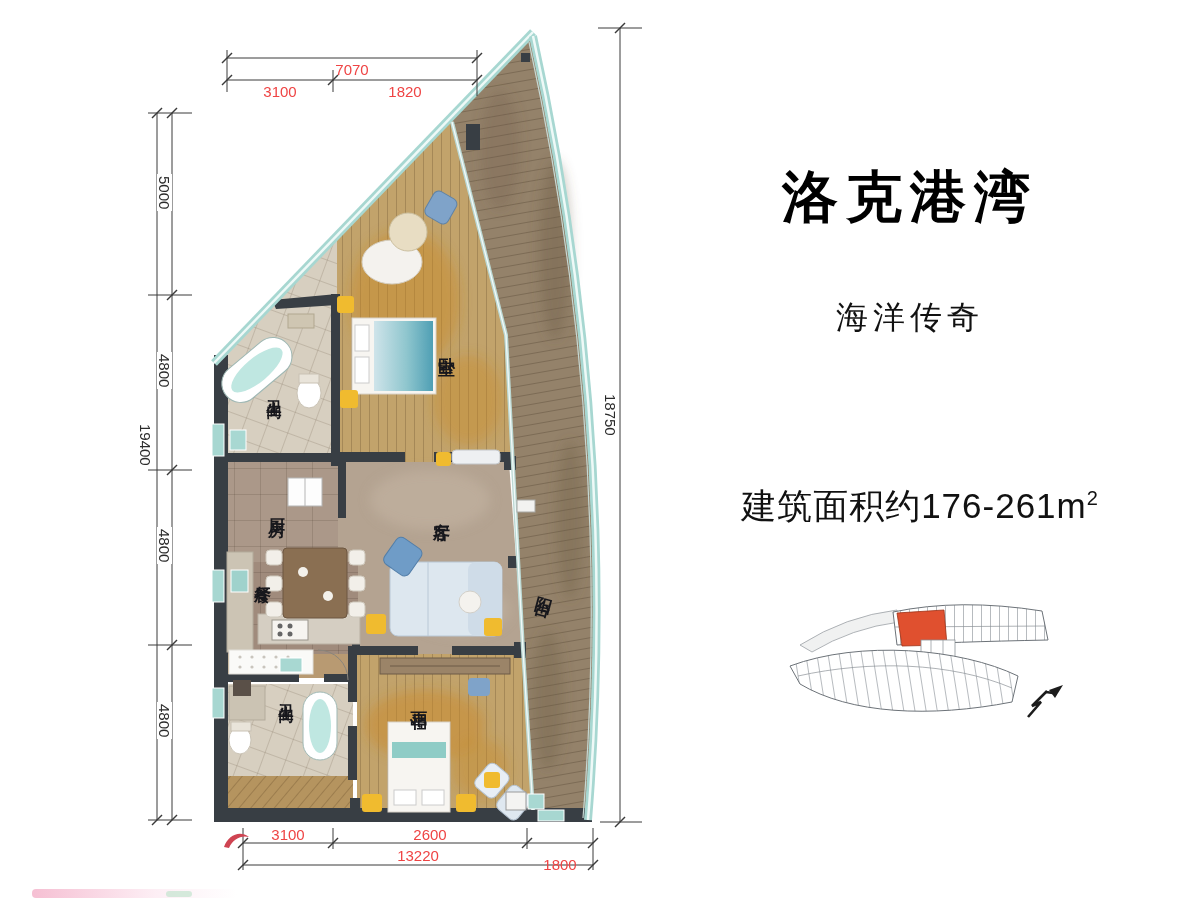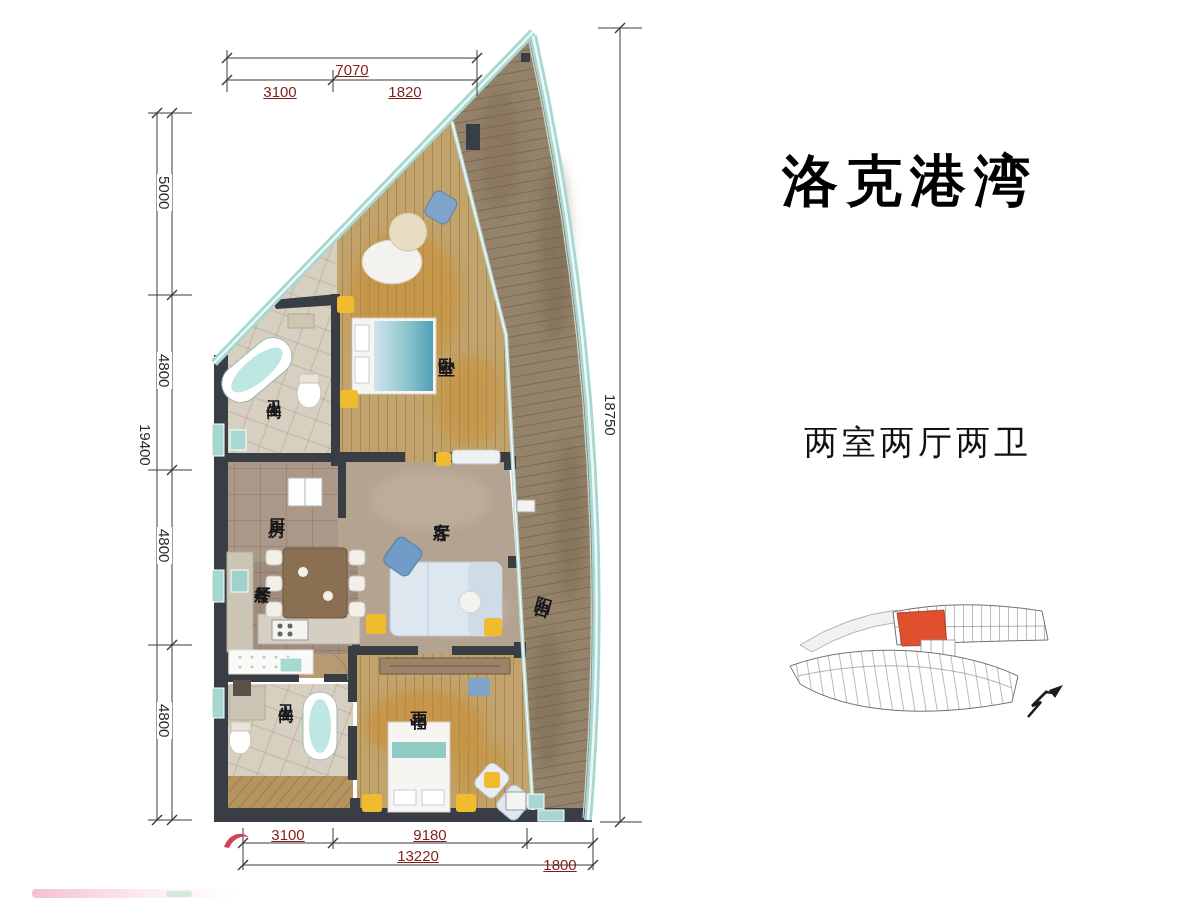--- a/index.html
+++ b/index.html
@@ -1,24 +1,24 @@
 <!DOCTYPE html>
 <html><head>
 <meta charset="utf-8">
 <style>
   html,body{margin:0;padding:0;background:#fff;}
   .canvas{position:relative;width:1200px;height:900px;background:#ffffff;overflow:hidden;
           font-family:"Liberation Sans","DejaVu Sans",sans-serif;}
   svg{position:absolute;left:0;top:0;}
-  .dim{position:absolute;font-size:15px;color:#7f1d1d;text-align:center;line-height:1;text-decoration:underline;}
+  .dim{position:absolute;font-size:15px;color:#ef4444;text-align:center;line-height:1;}
   .vdim{position:absolute;writing-mode:vertical-rl;text-orientation:mixed;font-size:15px;
         color:#2b2b2b;background:#fff;line-height:1;padding:2px 0;}
   .rlabel{position:absolute;writing-mode:vertical-rl;text-orientation:upright;
           font-weight:bold;font-size:17px;color:#17171c;letter-spacing:2px;line-height:1;}
-  .title{position:absolute;left:740px;top:144px;width:340px;text-align:center;
+  .title{position:absolute;left:740px;top:160px;width:340px;text-align:center;
          font-family:Liberation Serif, serif;font-weight:900;
          font-size:56px;letter-spacing:8px;color:#000;}
   .subtitle{position:absolute;left:740px;top:296px;width:340px;text-align:center;
             font-size:32px;letter-spacing:5px;color:#111;}
   .spec{position:absolute;left:748px;top:420px;width:340px;text-align:center;
         font-size:34px;letter-spacing:4px;color:#111;}
   .area{position:absolute;left:700px;top:483px;width:440px;text-align:center;
         font-size:35px;letter-spacing:1px;color:#111;}
   .area sup{font-size:20px;vertical-align:super;}
   .wm-bar{position:absolute;left:32px;top:889px;width:205px;height:9px;border-radius:4px;
@@ -313,40 +313,41 @@
 
     <g>
       <polyline points="1028,717 1041,702 1032,706 1047,691" fill="none" stroke="#1c1c1c" stroke-width="2.6"></polyline>
       <polygon points="1063,685 1055,698 1049,690" fill="#1c1c1c"></polygon>
       <line x1="1046" y1="692" x2="1053" y2="693" stroke="#1c1c1c" stroke-width="2.4"></line>
     </g>
   </g>
 </svg>
 
   <div class="title">洛克港湾</div>
-  <div class="spec">两室两厅两卫</div>
+  <div class="subtitle">海洋传奇</div>
+  <div class="area"><span>建筑面积约176-261m</span><sup>2</sup></div>
 
   <div class="rlabel" style="left:438px;top:344px;">卧室</div>
   <div class="rlabel" style="left:267px;top:388px;font-size:15px;">卫生间</div>
   <div class="rlabel" style="left:268px;top:505px;">厨房</div>
   <div class="rlabel" style="left:254px;top:572px;">餐厅</div>
   <div class="rlabel" style="left:433px;top:510px;">客厅</div>
   <div class="rlabel" style="left:540px;top:585px;transform:rotate(15deg);">阳台</div>
   <div class="rlabel" style="left:279px;top:692px;font-size:15px;">卫生间</div>
   <div class="rlabel" style="left:410px;top:740px;transform:rotate(180deg);">卧室</div>
 
   <div class="dim" style="left:302px;top:62px;width:100px;">7070</div>
   <div class="dim" style="left:230px;top:84px;width:100px;">3100</div>
   <div class="dim" style="left:355px;top:84px;width:100px;">1820</div>
   <div class="vdim" style="left:138px;top:422px;">19400</div>
   <div class="vdim" style="left:157px;top:174px;">5000</div>
   <div class="vdim" style="left:157px;top:352px;">4800</div>
   <div class="vdim" style="left:157px;top:527px;">4800</div>
   <div class="vdim" style="left:157px;top:702px;">4800</div>
   <div class="vdim" style="left:603px;top:392px;">18750</div>
   <div class="dim" style="left:238px;top:827px;width:100px;">3100</div>
-  <div class="dim" style="left:380px;top:827px;width:100px;">9180</div>
+  <div class="dim" style="left:380px;top:827px;width:100px;">2600</div>
   <div class="dim" style="left:510px;top:857px;width:100px;">1800</div>
   <div class="dim" style="left:368px;top:848px;width:100px;">13220</div>
 
   <div class="wm-bar"></div>
   <div class="wm-dot"></div>
 </div>
 
 </body></html>

